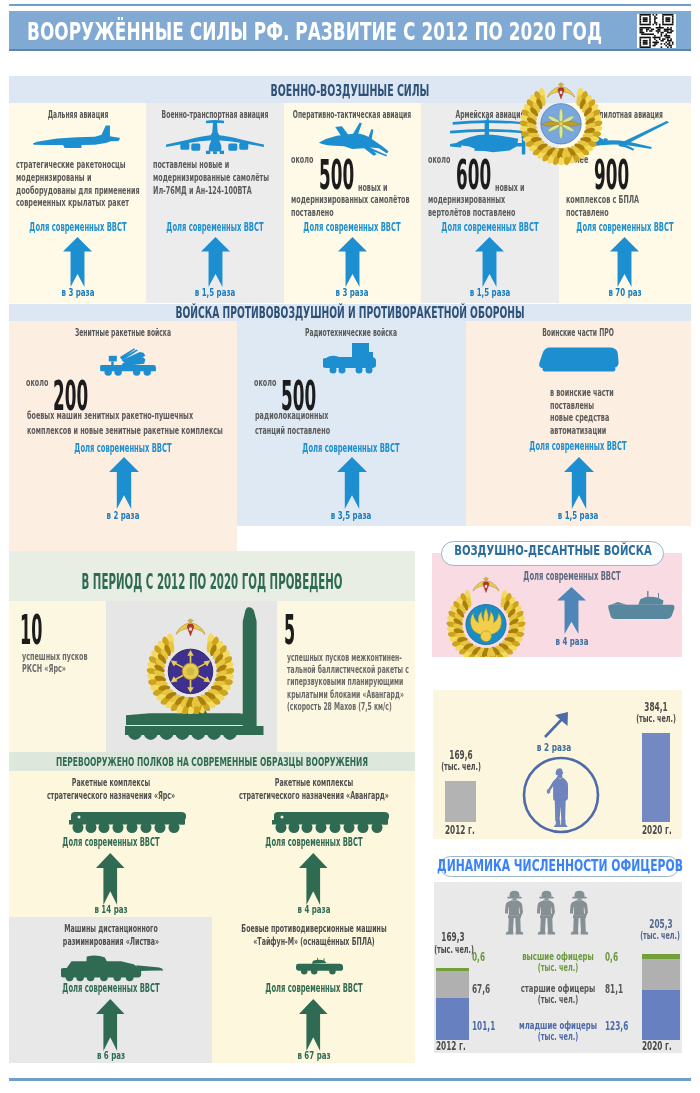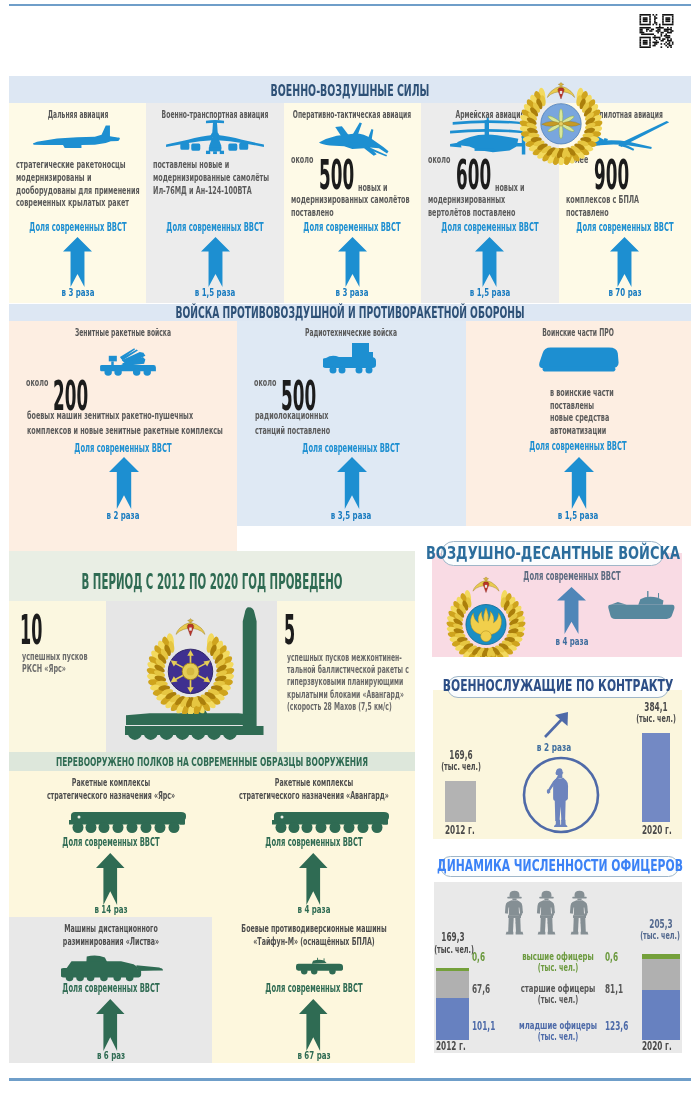--- a/index.html
+++ b/index.html
@@ -15,20 +15,23 @@
 .pill{position:absolute;background:#fbfdfe;border:1.3px solid #9fb6c8;border-radius:999px;z-index:6;}
 .ctr{position:absolute;left:50%;top:0;white-space:nowrap;transform-origin:center center}
 .pill .pt{position:absolute;left:0;top:0;width:100%;height:100%;display:flex;align-items:center;justify-content:center;font-weight:bold;white-space:nowrap;}
 svg{display:block}
 </style>
 </head>
 <body>
 
 <div class="page">
 <div class="toprule"></div>
+    <div class="titlebar">
+      <div class="t">ВООРУЖЁННЫЕ СИЛЫ РФ. РАЗВИТИЕ С 2012 ПО 2020 ГОД</div>
+    </div>
     <div class="qrbox">
       <svg viewBox="0 0 21 21" width="39" height="34">
         <rect width="21" height="21" fill="#fff"></rect>
         <rect x="0" y="0" width="7" height="1" fill="#111"></rect>
         <rect x="8" y="0" width="1" height="1" fill="#111"></rect>
         <rect x="10" y="0" width="1" height="1" fill="#111"></rect>
         <rect x="14" y="0" width="7" height="1" fill="#111"></rect>
         <rect x="0" y="1" width="1" height="1" fill="#111"></rect>
         <rect x="6" y="1" width="1" height="1" fill="#111"></rect>
         <rect x="9" y="1" width="1" height="1" fill="#111"></rect>
@@ -891,21 +894,21 @@
         <svg width="68" height="34" viewBox="0 0 200 96">
 <rect x="118" y="4" width="4" height="18" fill="#57889e"></rect>
 <rect x="150" y="10" width="3" height="14" fill="#57889e"></rect>
 <path fill="#57889e" d="M98 28 q22 -12 52 -4 l16 8 l-2 12 l-72 0 z"></path>
 <path fill="#57889e" d="M10 44 l182 0 q8 0 6 12 l-8 22 q-4 8 -14 8 l-152 0 q-12 0 -14 -10 l-6 -22 q-2 -10 6 -10 z"></path>
 <path fill="#57889e" d="M10 44 l22 -8 l26 8 z"></path>
 </svg>
       </div>
     </div>
     <div class="pill" style="left:441px;top:541px;width:223px;height:25px;">
-      <div class="pt" style="font-size:18px;color:#2c6d9c">
+      <div class="pt" style="font-size:14px;color:#2c6d9c">
         <span class="ctr" style="transform:translateX(-50%) scaleX(0.72)">ВОЗДУШНО-ДЕСАНТНЫЕ ВОЙСКА</span>
       </div>
     </div>
     <div class="abs" style="left:433px;top:690px;width:249px;height:149px;background:#fbf6dd;overflow:hidden">
       <div class="abs" style="left:12px;top:91px;width:31px;height:41px;background:#b3b3b3"></div>
       <div class="abs" style="left:209px;top:43px;width:28px;height:89px;background:#7389c4"></div>
       <div class="abs" style="left:10px;top:59px;width:35px;text-align:center;font-size:11.5px;line-height:12px;color:#4a4a4a;font-weight:bold">
         <span class="ctr" style="transform:translateX(-50%) scaleX(0.64)">169,6</span>
       </div>
       <div class="abs" style="left:10px;top:71px;width:35px;text-align:center;font-size:10px;line-height:12px;color:#4a4a4a;font-weight:bold">
@@ -940,25 +943,20 @@
 </svg>
       </div>
       <div class="abs" style="left:110px;top:21px">
         <svg width="27" height="28" viewBox="0 0 27 28">
           <path d="M2 26 L20 7" stroke="#4f6aa8" stroke-width="2.6" fill="none"></path>
           <path d="M25 1 L24.5 15 L12 4 Z" fill="#4f6aa8"></path>
         </svg>
       </div>
       <div class="abs" style="left:86px;top:52px;width:70px;text-align:center;font-size:10.5px;line-height:11px;color:#3f6e9e;font-weight:bold">
         <span class="ctr" style="transform:translateX(-50%) scaleX(0.70)">в 2 раза</span>
-      </div>
-    </div>
-    <div class="pill" style="left:447px;top:676px;width:222px;height:22px;">
-      <div class="pt" style="font-size:15px;color:#2c4e86">
-        <span class="ctr" style="transform:translateX(-50%) scaleX(0.72)">ВОЕННОСЛУЖАЩИЕ ПО КОНТРАКТУ</span>
       </div>
     </div>
     <div class="abs" style="left:434px;top:882px;width:248px;height:171px;background:#e9e9e9;overflow:hidden">
       <div class="abs" style="left:69px;top:5px">
         <svg width="23" height="55" viewBox="0 0 120 260">
 <path fill="#858f94" d="M60 6 q-25 0 -26 22 q-1 9 3 13 l46 0 q4 -4 3 -13 q-1 -22 -26 -22z"></path>
 <path fill="#858f94" d="M26 38 h68 q4 0 4 4 q0 4 -4 4 h-68 q-4 0 -4 -4 q0 -4 4 -4z"></path>
 <path fill="#858f94" d="M49 46 h22 v12 h-22z"></path>
 <path fill="#858f94" d="M45 56 q15 8 30 0 l15 9 q10 6 11 20 l3 38 l-15 3 l-4 -33 l-3 0 l2 42 l-54 0 l2 -42 l-3 0 l-4 33 l-15 -3 l3 -38 q1 -14 11 -20z"></path>
 <path fill="#858f94" d="M26 134 h68 l0 14 h-68z"></path>

